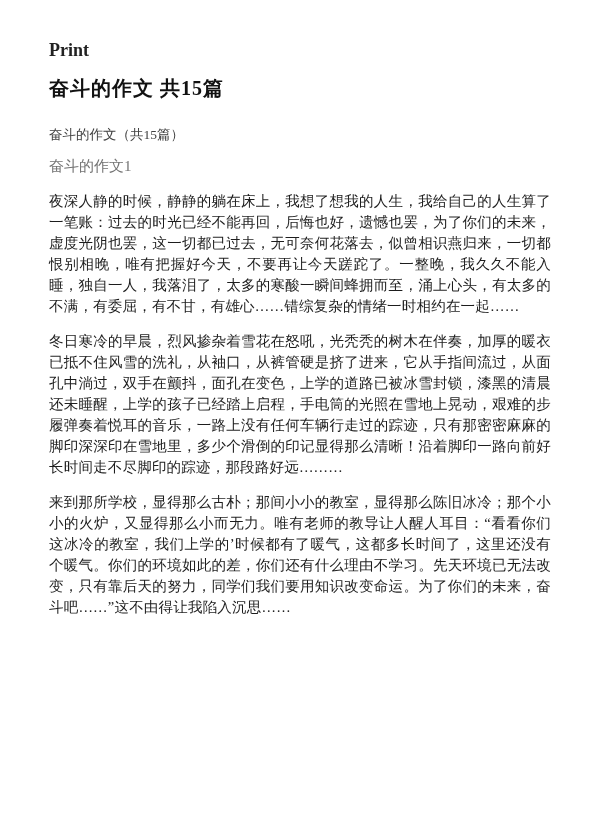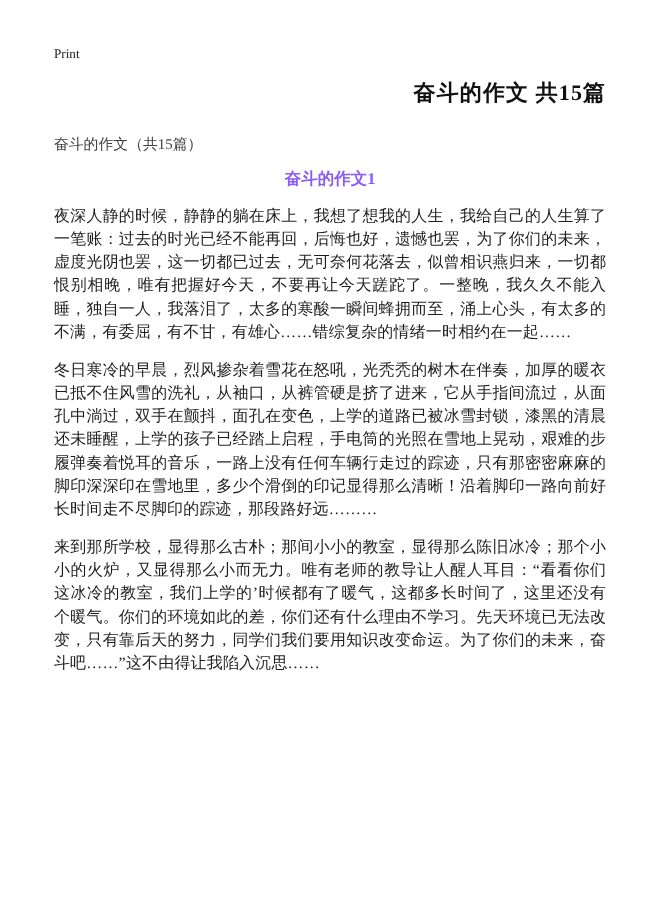--- a/index.html
+++ b/index.html
@@ -13,55 +13,55 @@
     height: 828px;
     margin: 0 auto;
     background: #ffffff;
     overflow: hidden;
     font-family: "Liberation Serif", "DejaVu Serif", serif;
     color: #1d1d1d;
     box-sizing: border-box;
     padding: 40px 49px 0 49px;
   }
   .print-link {
-    font-size: 12px;
+    font-size: 18px;
     color: #222222;
     display: inline-block;
     margin: 0 0 14px 0;
     cursor: pointer;
     text-decoration: none;
+    font-weight: bold;
   }
   h1.doc-title {
     font-size: 20px;
     font-weight: bold;
-    text-align: right;
+    text-align: left;
     margin: 0 0 24px 0;
     letter-spacing: 1px;
     color: #111111;
   }
   .doc-subtitle {
     font-size: 13.5px;
     margin: 0 0 13px 0;
     color: #404040;
   }
   p.body-para {
     font-size: 14.5px;
     line-height: 21px;
     margin: 0 0 14px 0;
     text-align: justify;
     color: #1d1d1d;
     letter-spacing: 0.2px;
     word-break: break-all;
   }
   h2.section-heading {
     font-size: 15px;
-    font-weight: bold;
+    font-weight: normal;
     margin: 6px 0 15px 0;
-    color: #8b5cf6;
-    text-align: center;
+    color: #737373;
   }
 </style>
 </head>
 <body>
 
 <div class="page">
 
   <a class="print-link">Print</a>
 
   <h1 class="doc-title">奋斗的作文 共15篇</h1>

